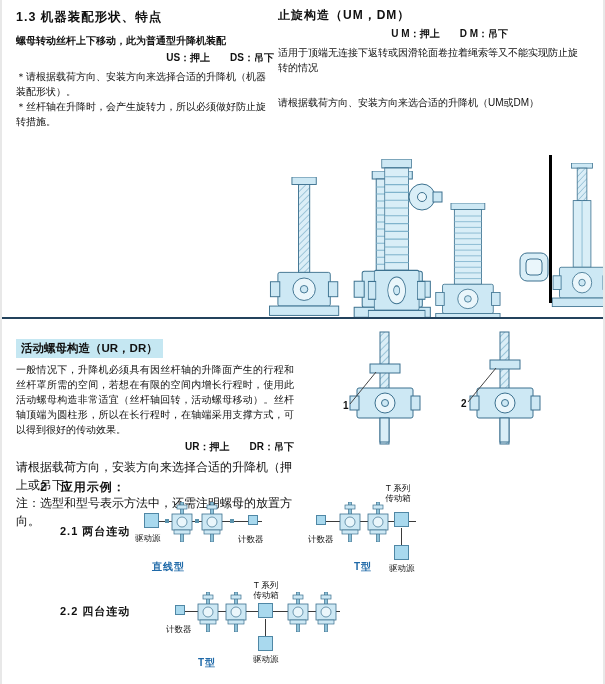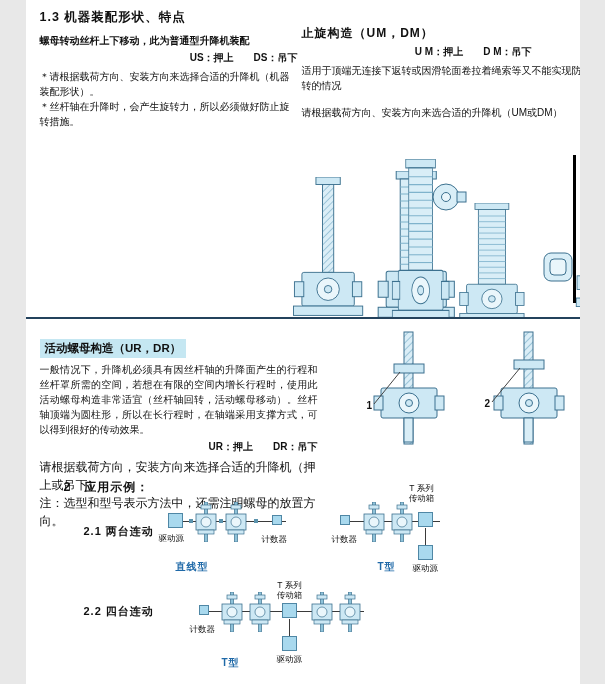--- a/index.html
+++ b/index.html
@@ -1,17 +1,17 @@
 <!DOCTYPE html>
 <html><head>
 <meta charset="utf-8">
 <style>
   html,body{margin:0;padding:0;background:#e8e8e8;}
   .page{
-    position:relative;width:554px;height:684px;background:#ffffff;
+    position:relative;width:601px;height:684px;background:#ffffff;
     font-family:"Liberation Sans","DejaVu Sans",sans-serif;color:#101010;
     overflow:hidden;margin:0 auto;
   }
   .abs{position:absolute;}
   .col{position:absolute;font-size:10px;line-height:1.5;}
   .h1{font-size:12.5px;font-weight:bold;letter-spacing:1px;margin-bottom:6px;}
   .h2{font-size:12px;font-weight:bold;letter-spacing:1px;}
   .h3{font-size:11px;font-weight:bold;letter-spacing:1px;margin-top:20px;}
   .hl{display:inline-block;background:#c5e7f2;font-weight:bold;font-size:11.5px;padding:1px 5px;margin-bottom:4px;}
   .bold{font-weight:bold;}
@@ -99,25 +99,25 @@
   </svg>
 
   <div class="col" style="left:14px;top:8px;width:258px">
     <div class="h1">1.3  机器装配形状、特点</div>
     <div class="bold">螺母转动丝杆上下移动，此为普通型升降机装配</div>
     <div class="types">US：押上　　DS：吊下</div>
     <div>＊请根据载荷方向、安装方向来选择合适的升降机（机器装配形状）。</div>
     <div>＊丝杆轴在升降时，会产生旋转力，所以必须做好防止旋转措施。</div>
   </div>
 
-  <div class="col" style="left:276px;top:24px;width:300px">
+  <div class="col" style="left:276px;top:6px;width:300px">
     <div class="h2">止旋构造（UM，DM）</div>
     <div class="types" style="width:230px">U M：押上　　D M：吊下</div>
     <div class="just">适用于顶端无连接下返转或因滑轮面卷拉着绳索等又不能实现防止旋转的情况</div>
-    <div style="margin-top:12px">请根据载荷方向、安装方向来选合适的升降机（UM或DM）</div>
+    <div style="margin-top:20px">请根据载荷方向、安装方向来选合适的升降机（UM或DM）</div>
   </div>
 
   <svg class="abs" style="left:0;top:151px" width="605" height="167">
     <use href="#jackA" transform="translate(48,26) scale(0.84)"></use>
     <use href="#jackB" transform="translate(118,20) scale(0.9)"></use>
     <use href="#jackB" transform="translate(192,8) scale(0.67,1.0)"></use>
     <use href="#jackB" transform="translate(236,52) scale(0.76,0.73)"></use>
     <use href="#jackT" transform="translate(332,12) scale(0.82,0.87)"></use>
     <circle cx="420" cy="46" r="13" fill="#d9eef7" stroke="#3c718f"></circle>
     <circle cx="420" cy="46" r="4.5" fill="#eaf6fb" stroke="#3c718f"></circle>

